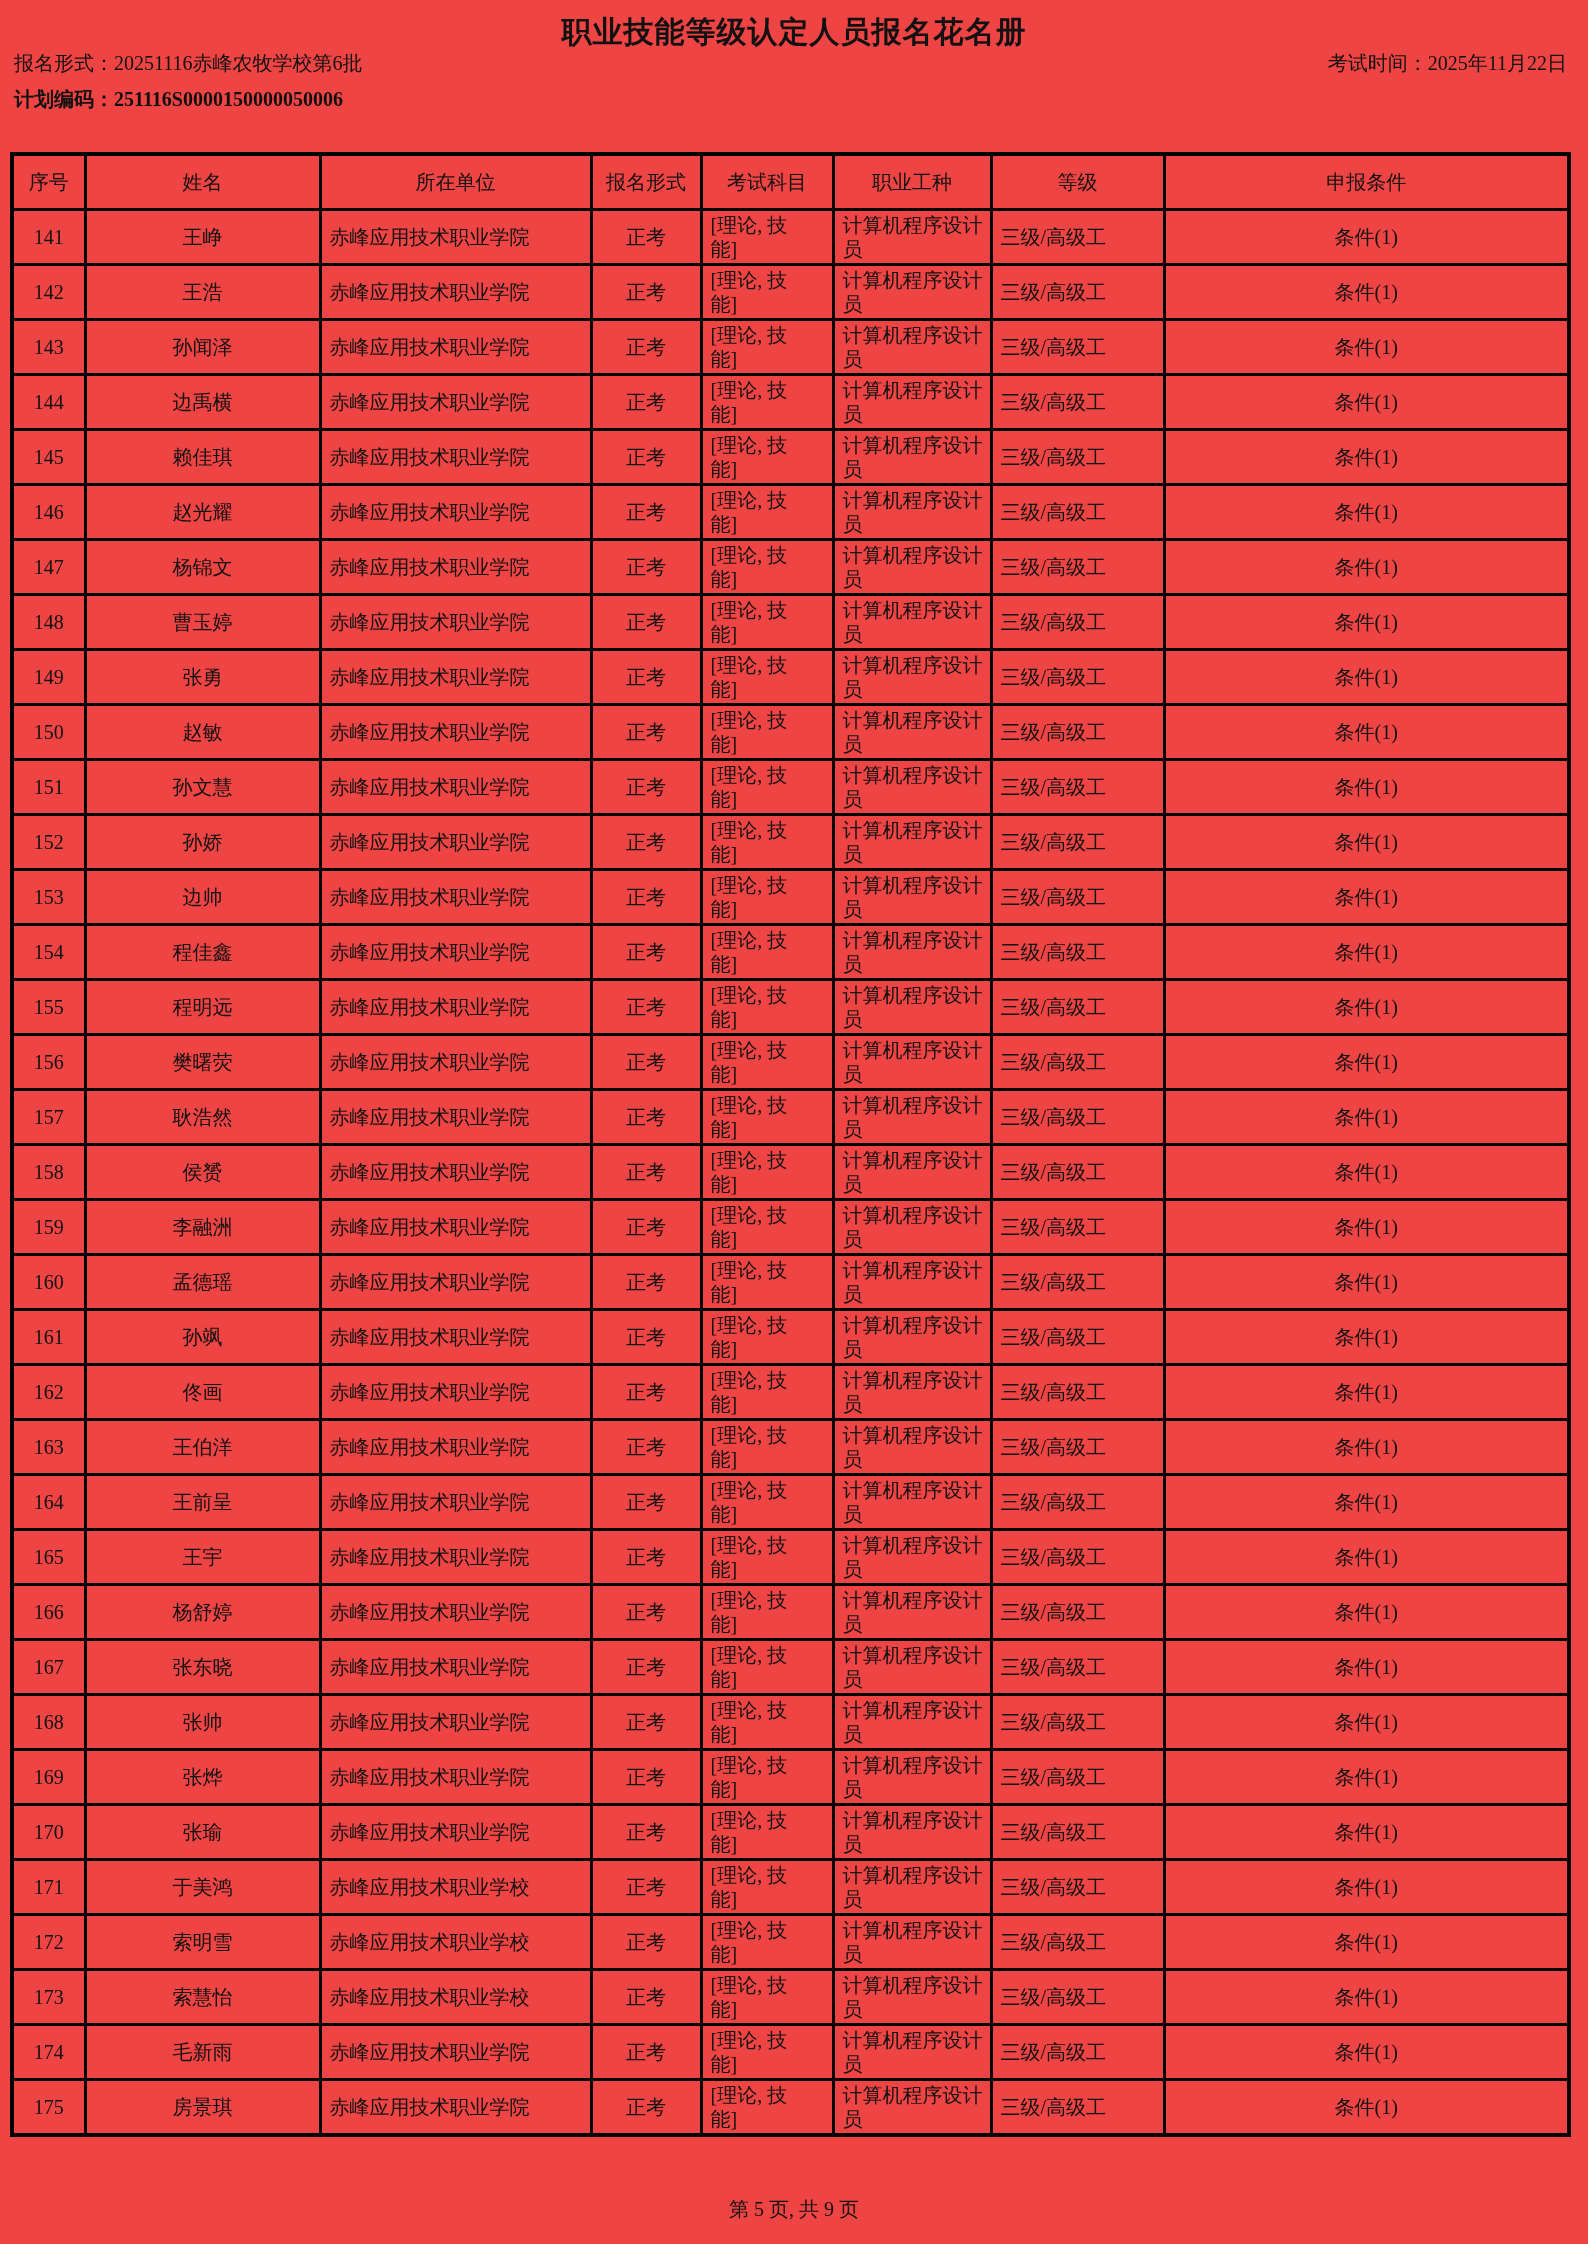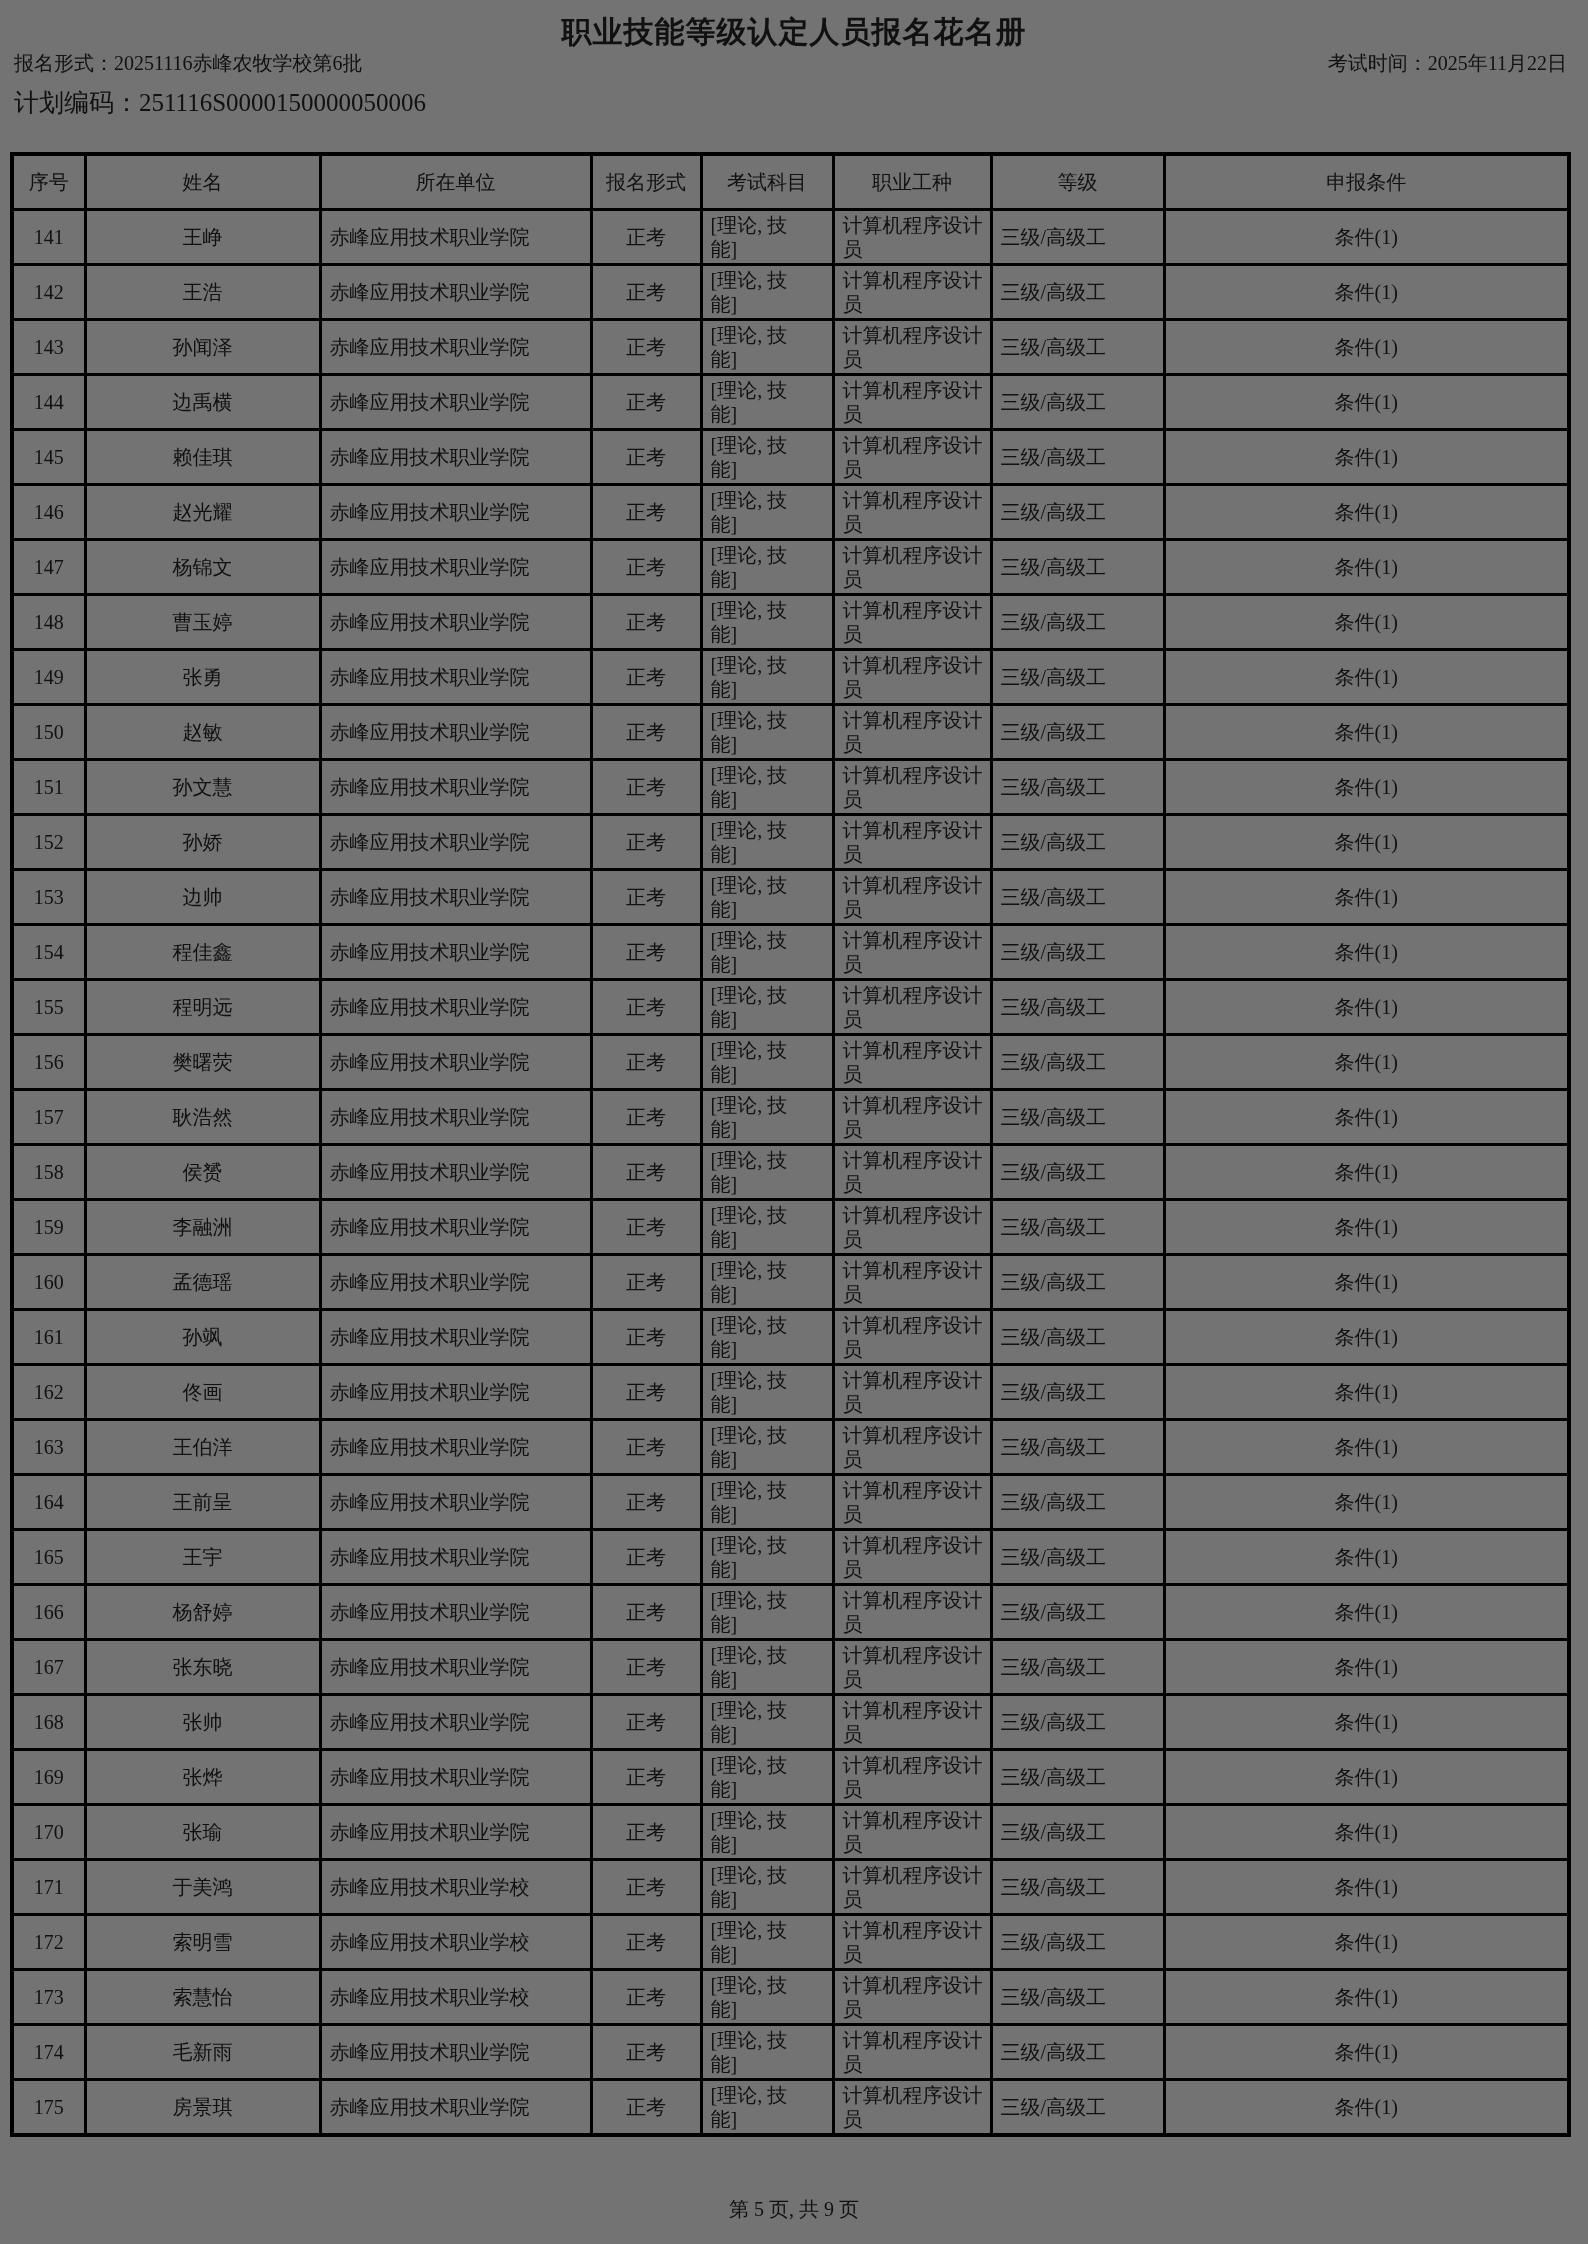--- a/index.html
+++ b/index.html
@@ -5,42 +5,43 @@
   * { box-sizing: border-box; margin: 0; padding: 0; }
   html, body { background: #ffffff; }
   body {
     font-family: "Liberation Serif", "DejaVu Serif", serif;
     color: #111111;
   }
   .page {
     position: relative;
     width: 1588px;
     height: 2244px;
-    background: #737373;
+    background: #ef4444;
     overflow: hidden;
   }
   .doc-title {
     position: absolute;
     top: 12px; left: 0; right: 0;
     text-align: center;
     font-size: 30px;
     font-weight: bold;
     letter-spacing: 1px;
   }
   .meta-line-1 {
     position: absolute;
     top: 50px; left: 14px; right: 21px;
     display: flex;
     justify-content: space-between;
     font-size: 20px;
   }
   .meta-line-2 {
     position: absolute;
     top: 86px; left: 14px;
-    font-size: 25px;
+    font-size: 20px;
+    font-weight: bold;
   }
   table.roster {
     position: absolute;
     top: 152px; left: 10px;
     width: 1557px;
     border-collapse: collapse;
     table-layout: fixed;
     border: 4px solid #000;
     font-size: 20px;
   }

